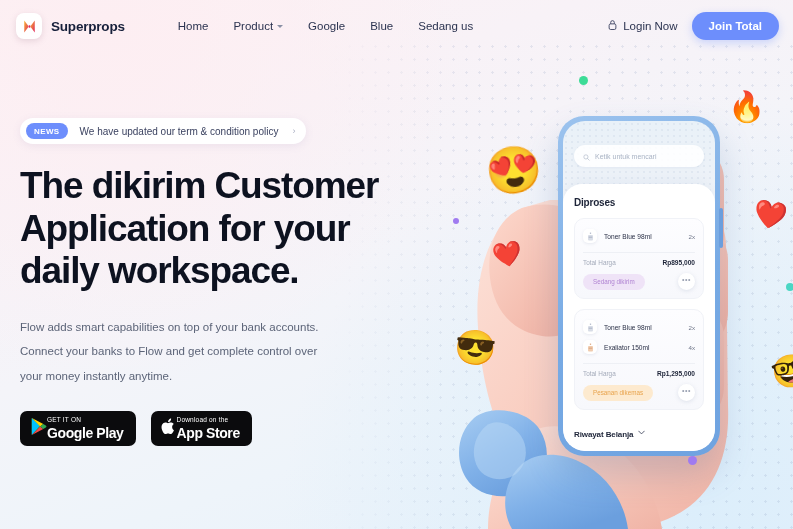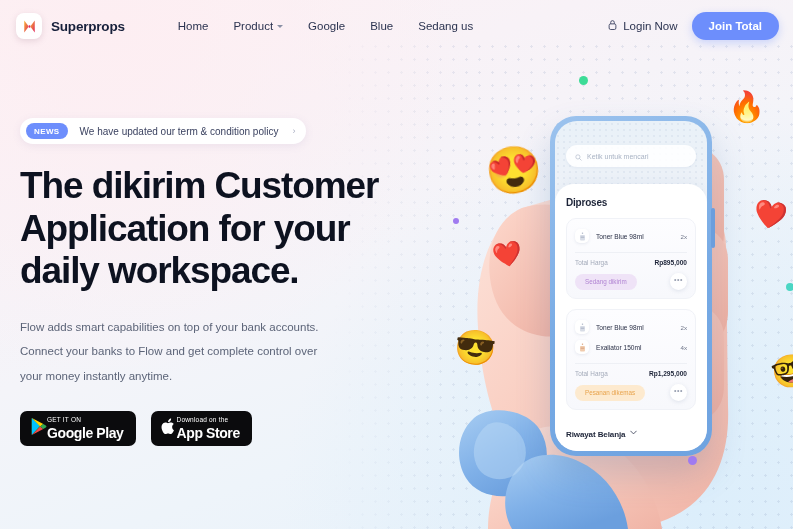--- a/index.html
+++ b/index.html
@@ -200,21 +200,21 @@
     left: 430px; top: 40px;
     width: 363px; height: 489px;
     z-index: 10;
   }
 
   #hand-svg { position: absolute; left: 0; top: 0; }
 
   
   #phone {
     position: absolute;
-    left: 120px;
+    left: 128px;
     top: 76px;
     width: 162px;
     height: 340px;
     border-radius: 26px;
     background: linear-gradient(150deg, #9cc3ee 0%, #77aae4 55%, #6fa3e0 100%);
     padding: 5px;
     box-shadow: 0 18px 34px rgba(70,110,160,0.23);
     z-index: 20;
   }
   #phone-side-btn {

